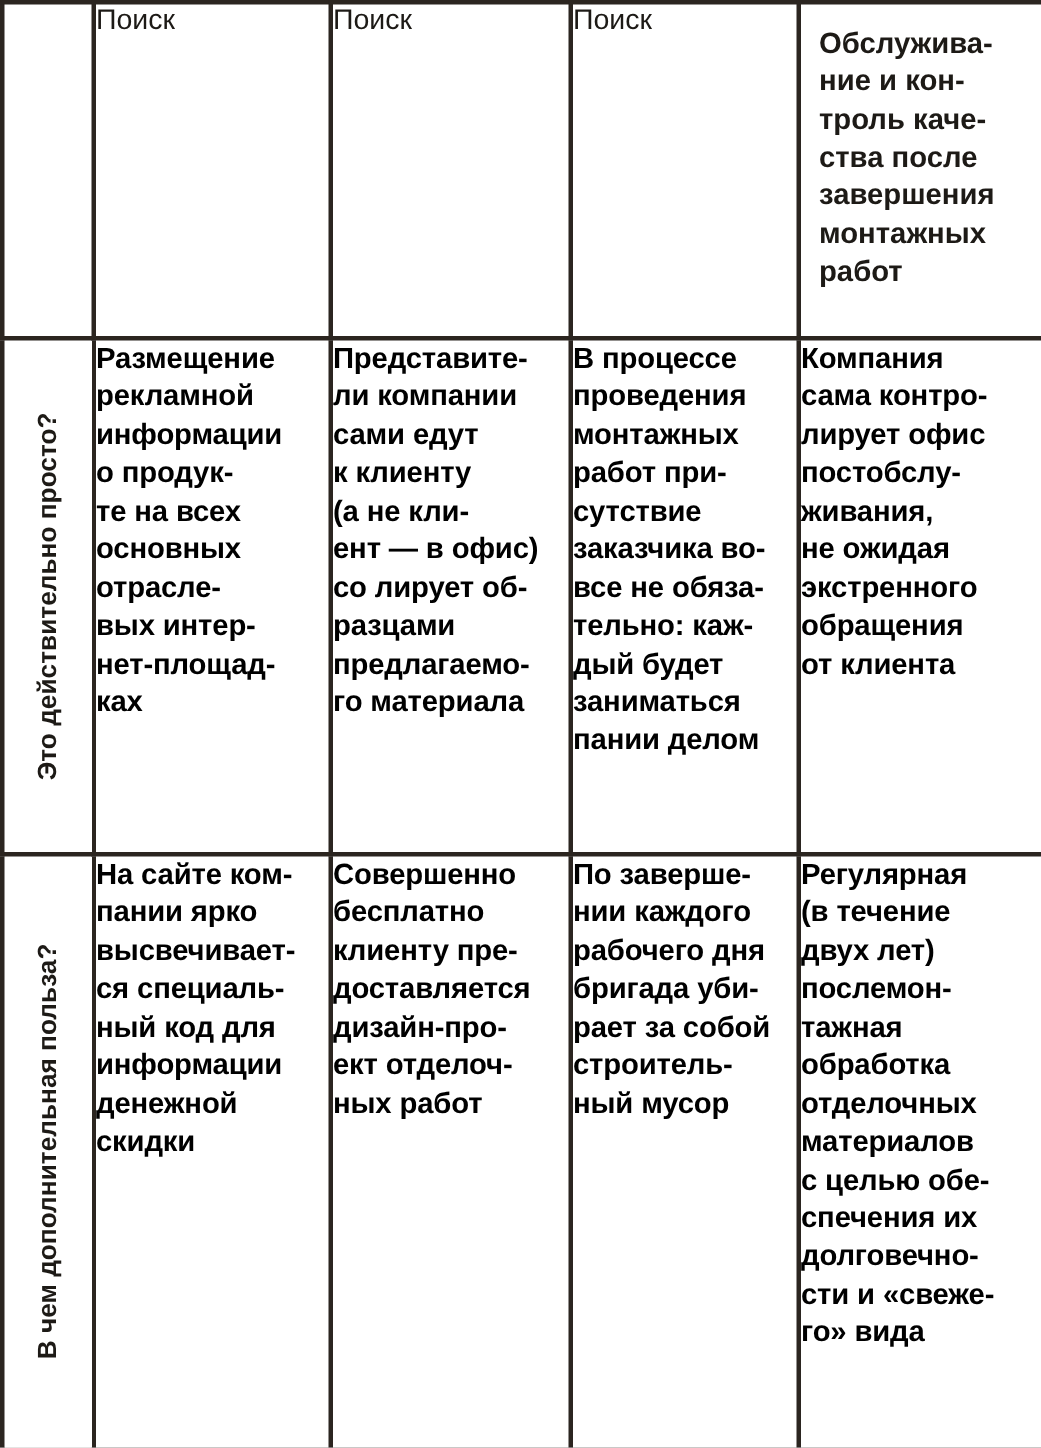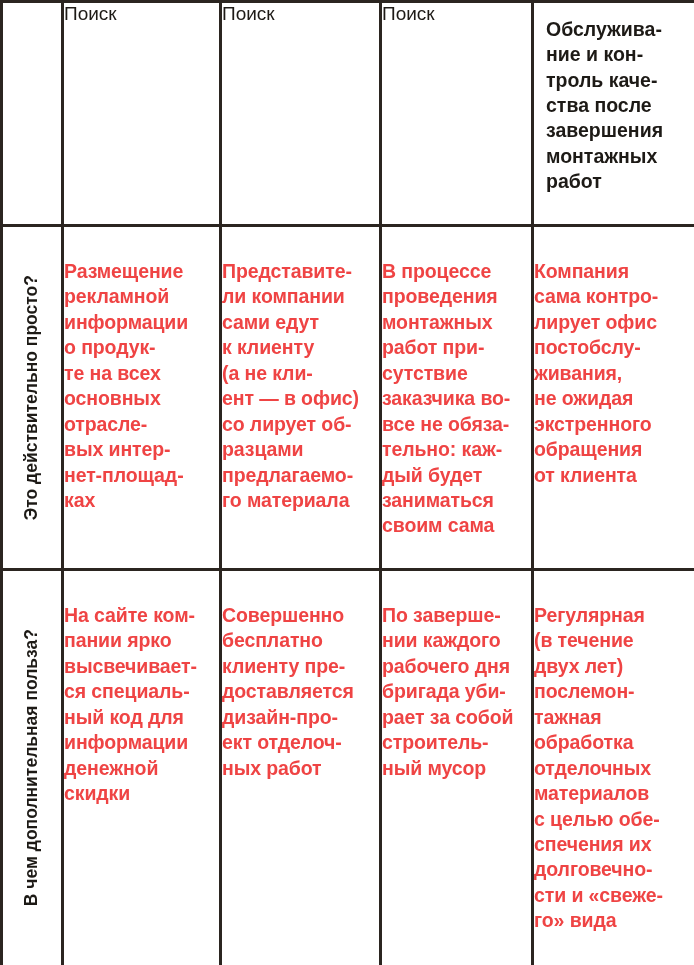--- a/index.html
+++ b/index.html
@@ -103,23 +103,22 @@
   
   td.body-cell {
     padding: 12px 5px 0 12px;
     vertical-align: top;
   }
   td.body-cell .cell-text {
     font-weight: bold;
     font-size: 19.5px;
     line-height: 1.305;
     white-space: pre-line;
-    color: #ef4444;
+    color: #000000;
     letter-spacing: -0.1px;
-    margin-top: 32px;
   }
 </style>
 </head>
 <body>
 
 <div class="table-wrap">
   <table class="matrix">
     <colgroup>
       <col class="c-label">
       <col class="c-1">
@@ -184,21 +183,21 @@
           <div class="cell-text">В процессе
 проведения
 монтажных
 работ при-
 сутствие
 заказчика во-
 все не обяза-
 тельно: каж-
 дый будет
 заниматься
-своим сама</div>
+пании делом</div>
         </td>
         <td class="body-cell">
           <div class="cell-text">Компания
 сама контро-
 лирует офис
 постобслу-
 живания,
 не ожидая
 экстренного
 обращения

